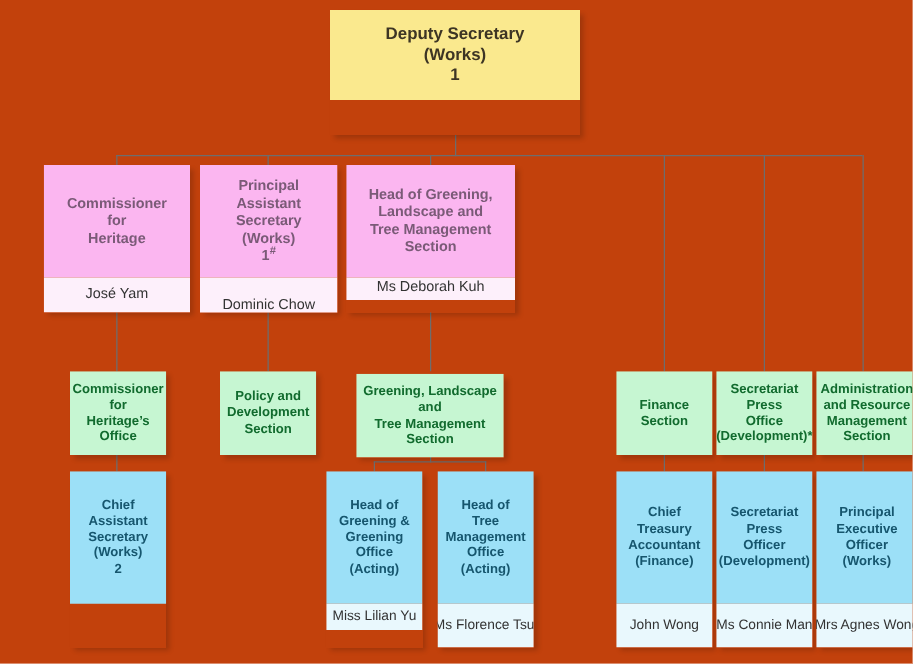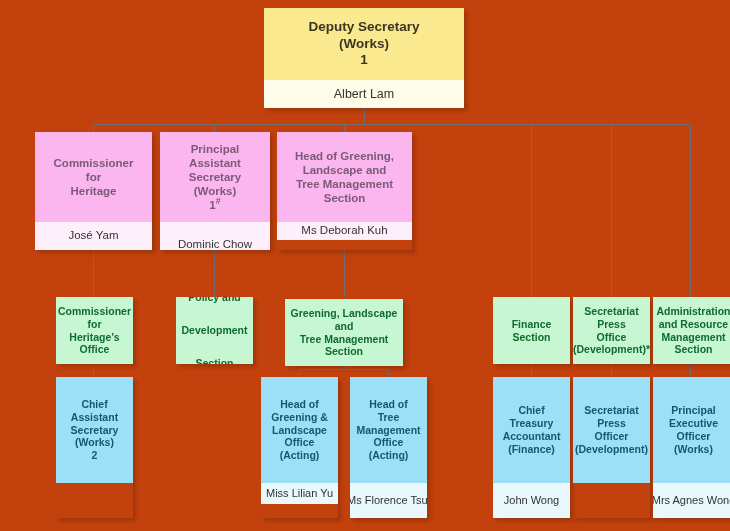--- a/index.html
+++ b/index.html
@@ -102,21 +102,20 @@
   <div class="line v" style="left:531px; top:364px; height:13px;"></div>
   <div class="line v" style="left:611px; top:364px; height:13px;"></div>
   <div class="line v" style="left:690px; top:364px; height:13px;"></div>
 
   <div class="node yellow" style="left:264px; top:8px; width:200px; height:100px;">
     <div class="title" style="height:72px;">
       <span>Deputy Secretary</span>
       <span>(Works)</span>
       <span>1</span>
     </div>
-    <div class="name" style="height:28px;">Albert Lam</div>
   </div>
 
   <div class="node pink" style="left:35px; top:132px; width:117px; height:118px;">
     <div class="title" style="height:90px;">
       <span>Commissioner</span>
       <span>for</span>
       <span>Heritage</span>
     </div>
     <div class="name" style="height:28px;">José Yam</div>
   </div>
@@ -145,21 +144,21 @@
   <div class="node green" style="left:56px; top:297px; width:77px; height:67px;">
     <div class="title" style="height:67px;">
       <span>Commissioner</span>
       <span>for</span>
       <span>Heritage’s</span>
       <span>Office</span>
     </div>
   </div>
 
   <div class="node green" style="left:176px; top:297px; width:77px; height:67px;">
-    <div class="title" style="height:67px;gap:20px;">
+    <div class="title" style="height:67px;">
       <span>Policy and</span>
       <span>Development</span>
       <span>Section</span>
     </div>
   </div>
 
   <div class="node green" style="left:285px; top:299px; width:118px; height:67px;">
     <div class="title" style="height:67px;">
       <span>Greening, Landscape</span>
       <span>and</span>
@@ -200,21 +199,21 @@
       <span>Secretary</span>
       <span>(Works)</span>
       <span>2</span>
     </div>
   </div>
 
   <div class="node blue" style="left:261px; top:377px; width:77px; height:141px;">
     <div class="title" style="height:106px;">
       <span>Head of</span>
       <span>Greening &amp;</span>
-      <span>Landscape</span>
+      <span>Greening</span>
       <span>Office</span>
       <span>(Acting)</span>
     </div>
     <div class="name" style="height:21px;">Miss Lilian Yu</div>
   </div>
 
   <div class="node blue" style="left:350px; top:377px; width:77px; height:141px;">
     <div class="title" style="height:106px;">
       <span>Head of</span>
       <span>Tree</span>
@@ -235,20 +234,21 @@
     <div class="name" style="height:35px;">John Wong</div>
   </div>
 
   <div class="node blue" style="left:573px; top:377px; width:77px; height:141px;">
     <div class="title" style="height:106px;">
       <span>Secretariat</span>
       <span>Press</span>
       <span>Officer</span>
       <span>(Development)</span>
     </div>
+    <div class="name" style="height:35px;">Ms Connie Man</div>
   </div>
 
   <div class="node blue" style="left:653px; top:377px; width:81px; height:141px;">
     <div class="title" style="height:106px;">
       <span>Principal</span>
       <span>Executive</span>
       <span>Officer</span>
       <span>(Works)</span>
     </div>
     <div class="name" style="height:35px;">Mrs Agnes Wong</div>

